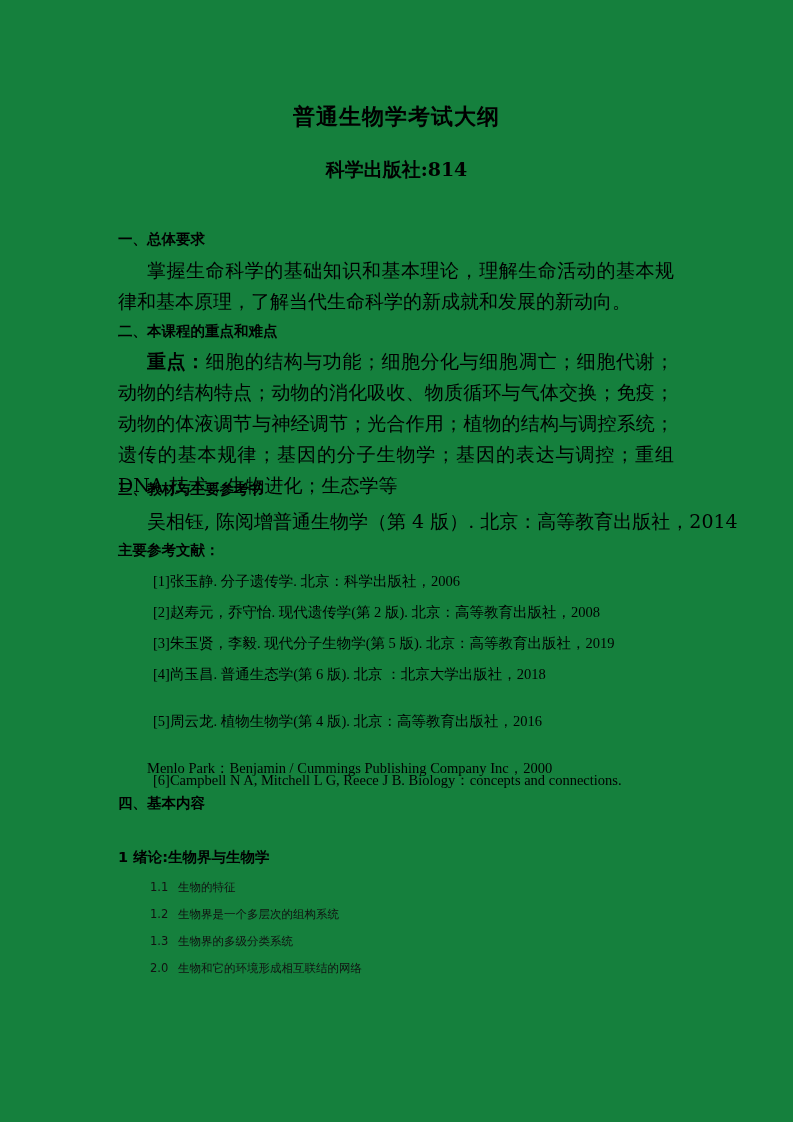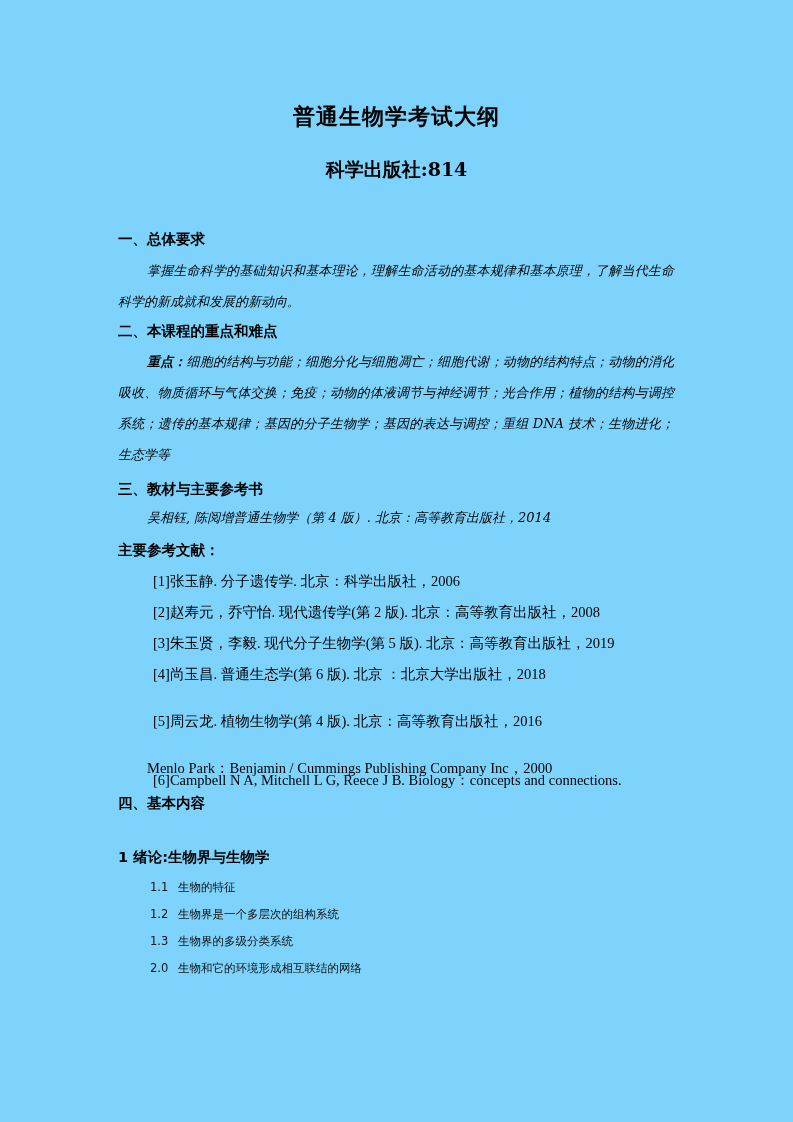--- a/index.html
+++ b/index.html
@@ -1,22 +1,22 @@
 <!DOCTYPE html>
 <html><head>
 <meta charset="utf-8">
 <style>
   html, body { margin: 0; padding: 0; background: #ffffff; }
   body { width: 793px; height: 1122px; position: relative; overflow: hidden; color: #000; }
-  .page { position: absolute; left: 0; top: 0; width: 793px; height: 1122px; background: #7dd3fc; }
+  .page { position: absolute; left: 0; top: 0; width: 793px; height: 1122px; background: #15803d; }
   .abs { position: absolute; white-space: nowrap; }
   .title { left: 0; width: 793px; text-align: center; top: 102px; font-family: "DejaVu Sans", sans-serif; font-weight: bold; font-size: 22px; letter-spacing: 1px; }
   .subtitle { left: 0; width: 793px; text-align: center; top: 157px; font-family: "DejaVu Serif", serif; font-weight: bold; font-size: 19px; }
   .h1 { left: 118px; font-family: "DejaVu Sans", sans-serif; font-weight: bold; font-size: 14.5px; }
-  .body { font-family: "DejaVu Serif", "Liberation Serif", serif; font-size: 13px; font-style: italic; }
+  .body { font-family: "DejaVu Serif", "Liberation Serif", serif; font-size: 19px; }
   .para { left: 118px; width: 556px; white-space: normal; line-height: 31px; text-align: justify; text-align-last: left; }
   .indent { text-indent: 29px; }
   .ref { left: 153px; font-family: "Liberation Serif", "DejaVu Serif", serif; font-size: 14.5px; }
   .ref2 { left: 147px; font-family: "Liberation Serif", "DejaVu Serif", serif; font-size: 14.5px; }
   .sec { left: 118px; font-family: "DejaVu Sans", sans-serif; font-weight: bold; font-size: 14.5px; }
   .sub { left: 150px; font-family: "DejaVu Sans", sans-serif; font-size: 11.5px; color: #111; }
   .sub .num { display: inline-block; width: 28px; }
   b.lead { font-weight: bold; }
 </style>
 </head>

